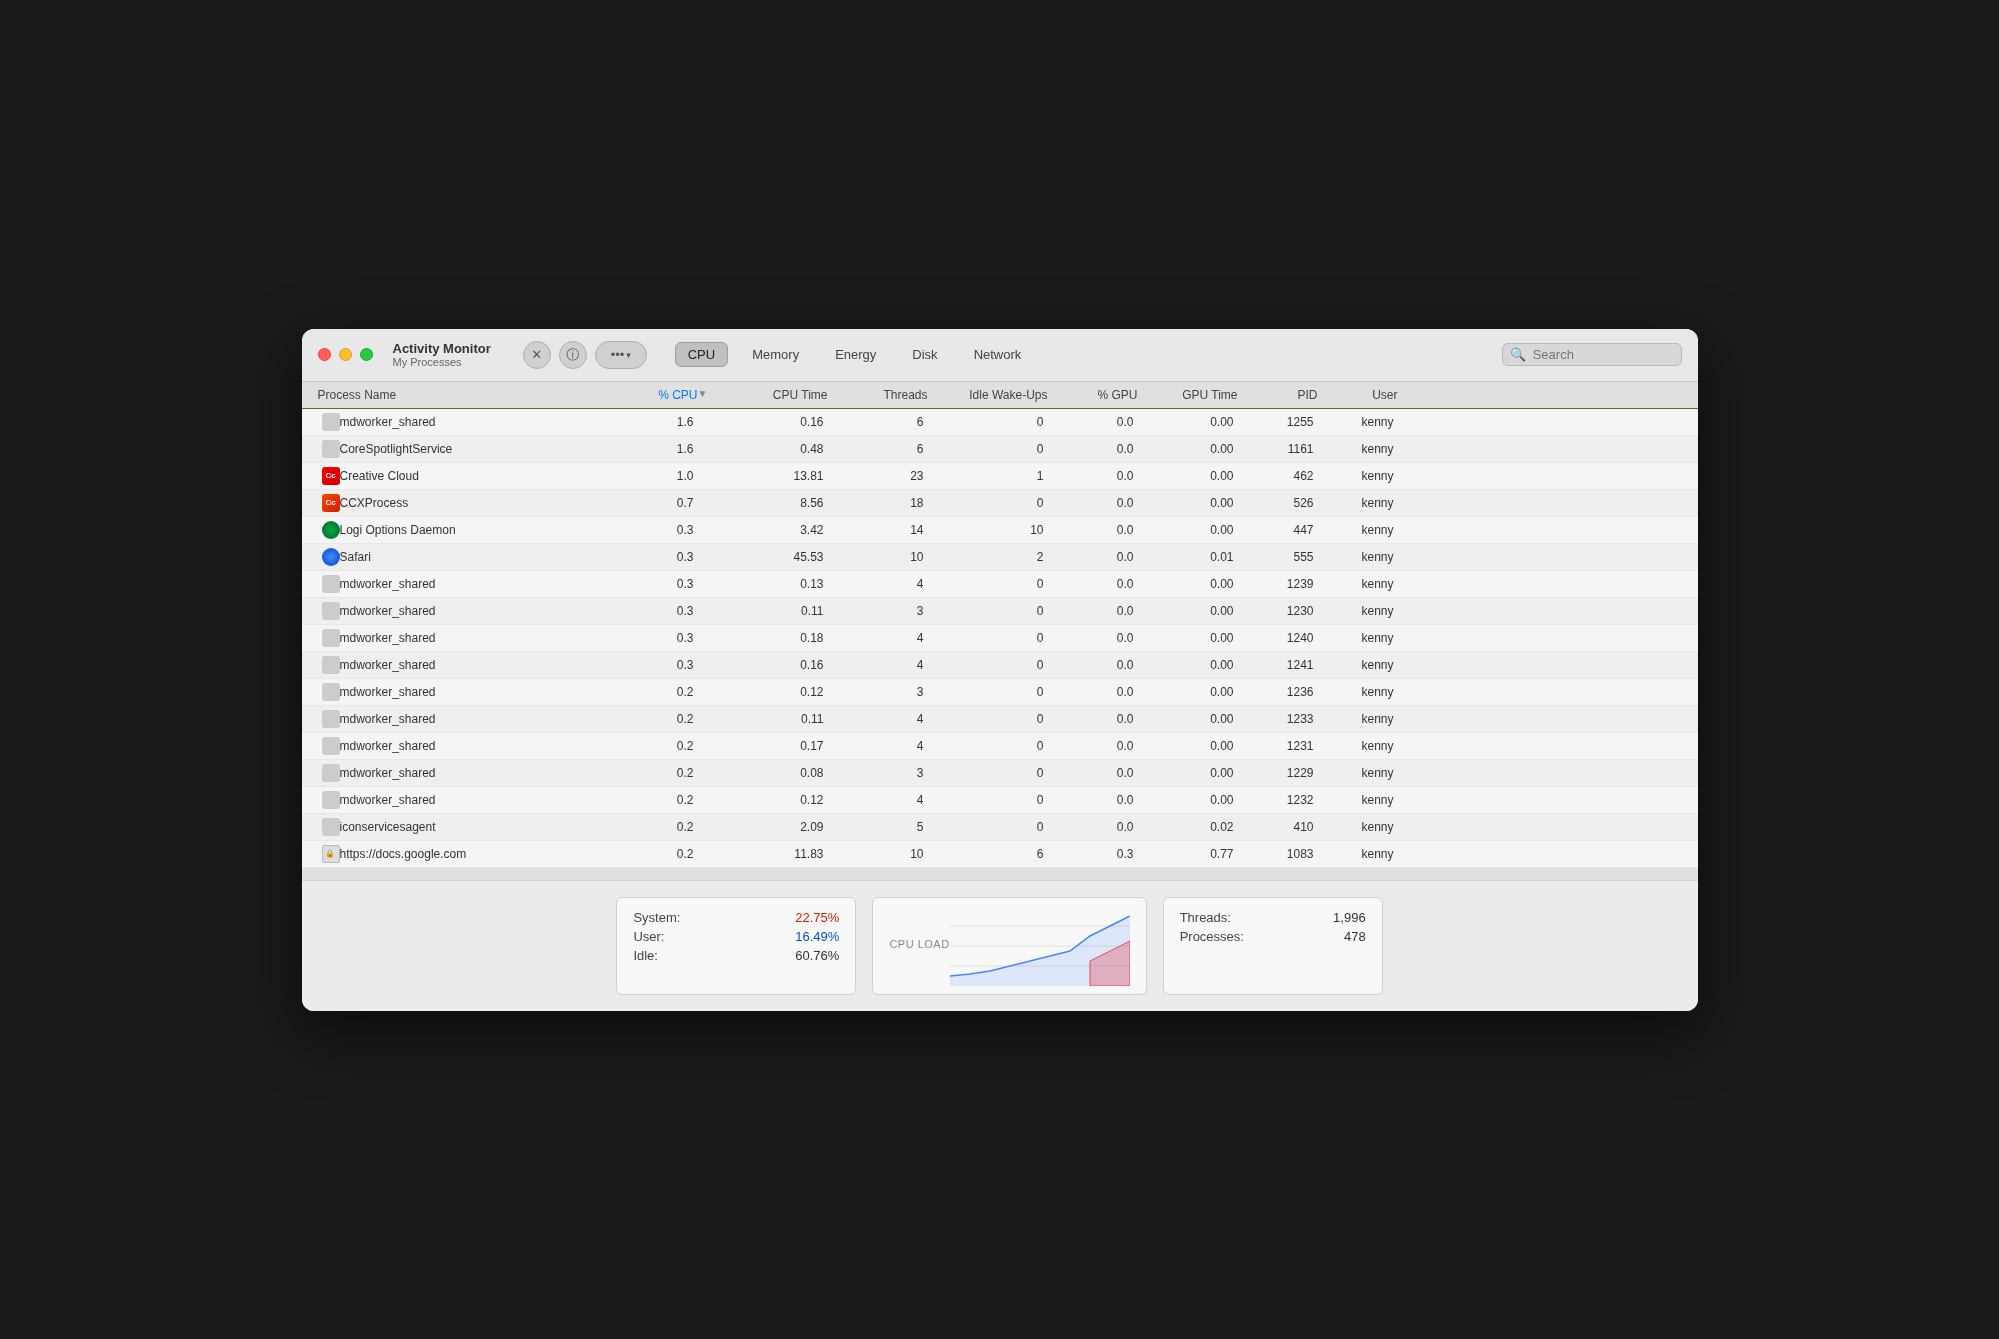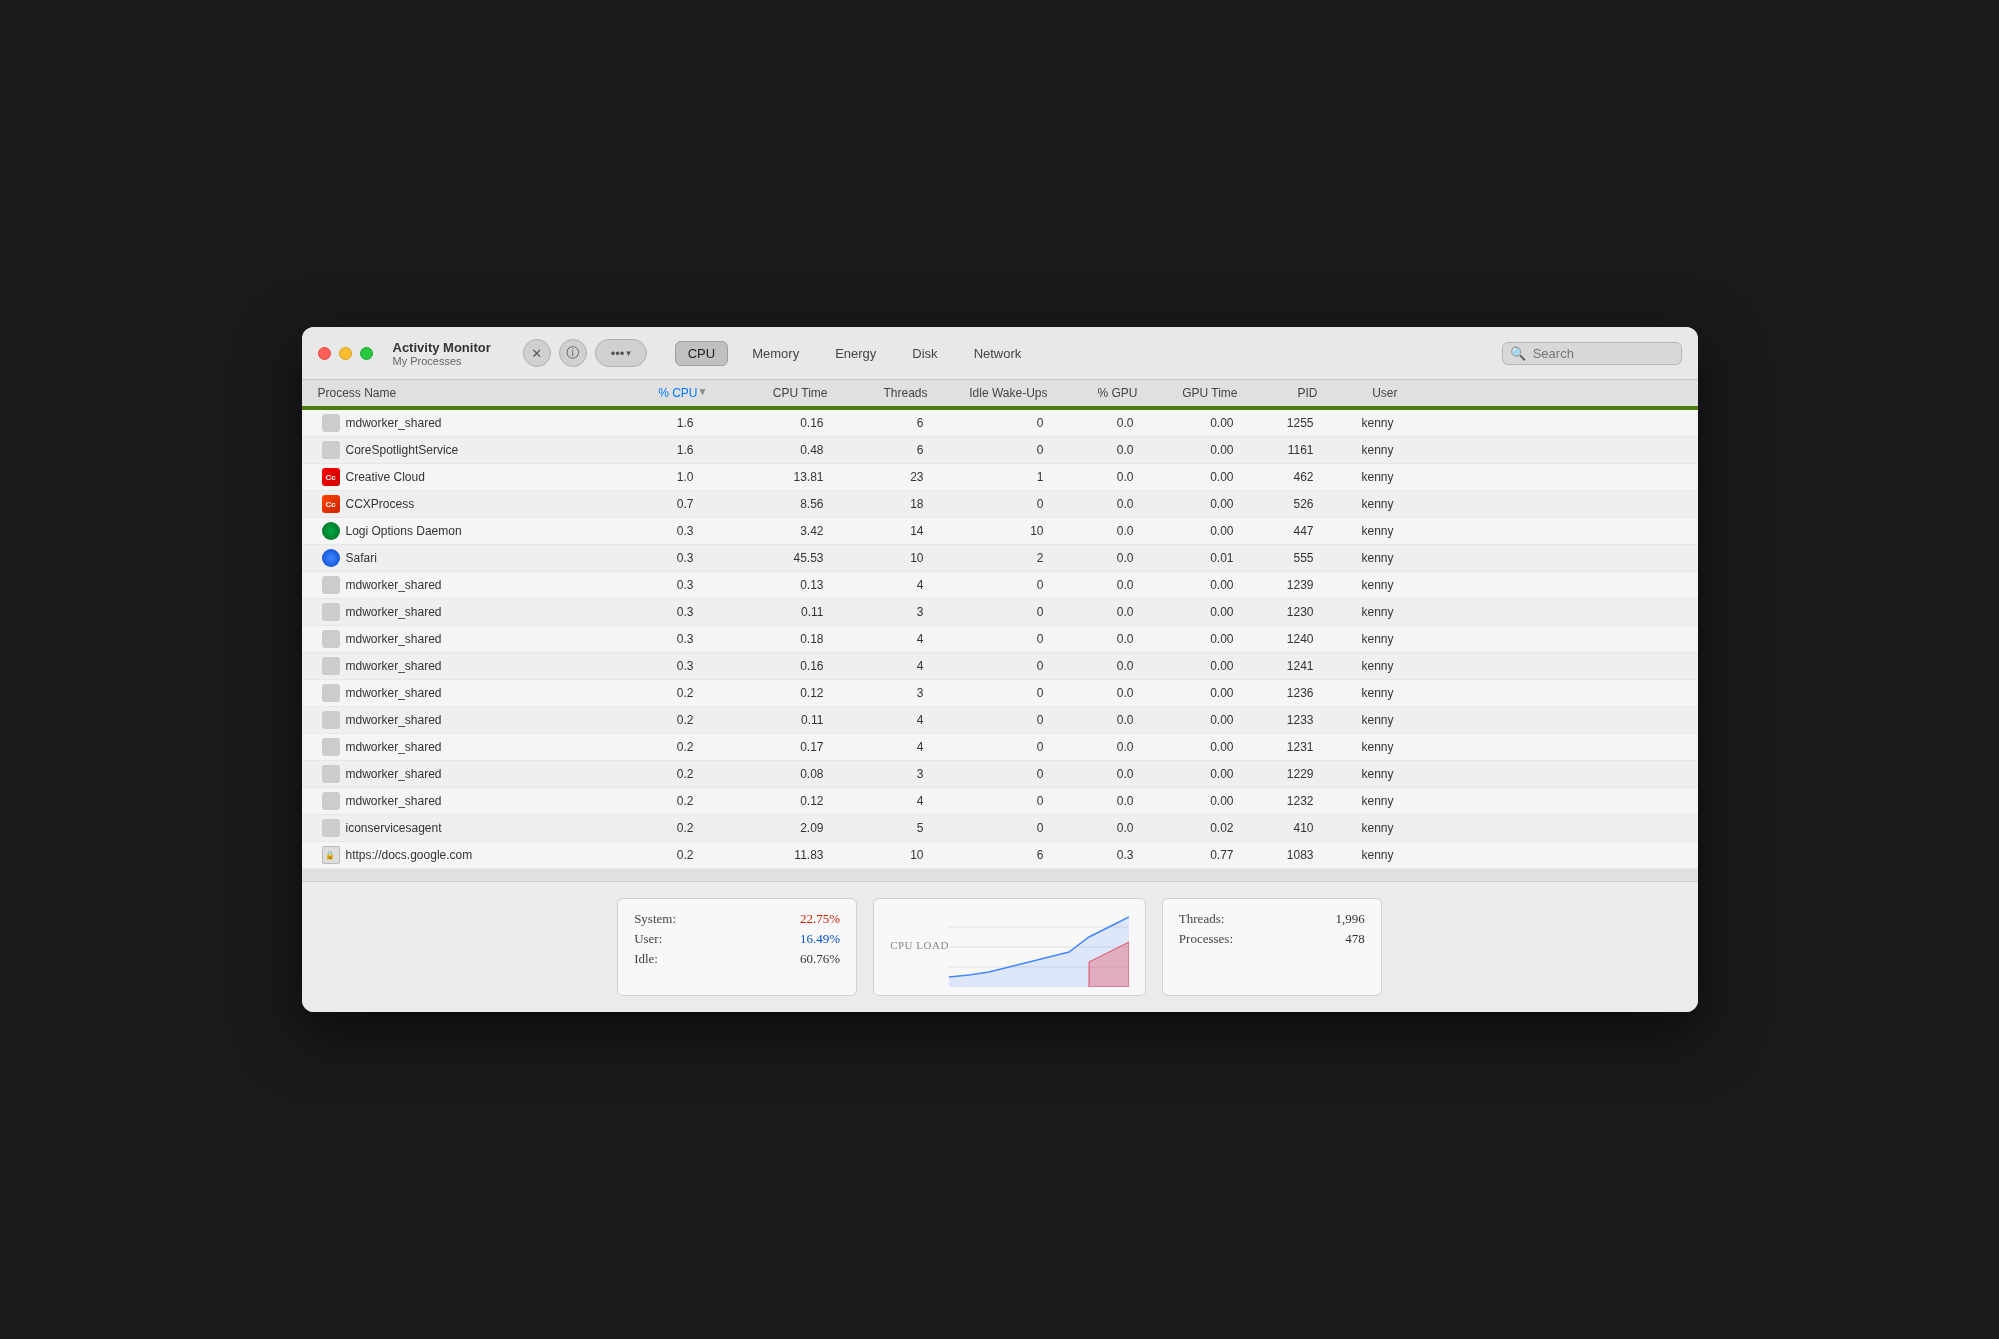--- a/index.html
+++ b/index.html
@@ -113,21 +113,21 @@
       border: none;
       outline: none;
       font-size: 13px;
       color: #888;
       width: 100%;
     }
     .table-header {
       display: grid;
       grid-template-columns: 290px 90px 30px 100px 100px 120px 90px 100px 80px 80px;
       background: #e0e0e0;
-      border-bottom: 4px solid #4d7c0f;
+      border-bottom: 1px solid #4d7c0f;
       padding: 6px 16px;
     }
     .col-header {
       font-size: 12px;
       color: #444;
       font-weight: 500;
       text-align: right;
     }
     .col-header:first-child { text-align: left; }
     .col-header.sorted { color: #007aff; }
@@ -143,37 +143,36 @@
       border-bottom: 1px solid #e8e8e8;
       align-items: center;
     }
     .table-row.alt { background: #efefef; }
     .cell {
       font-size: 12px;
       color: #333;
       text-align: right;
       padding: 1px 4px;
     }
-    .cell:first-child { text-align: left; display: flex; align-items: center; gap: 6px; }
+    .cell:first-child { text-align: left; display: flex; align-items: center; }
     .table-wrapper {
       position: relative;
     }
     .horizontal-scroll {
       height: 12px;
       background: #e0e0e0;
       margin: 0 0;
     }
     .footer {
       background: #ebebeb;
       border-top: 1px solid #d0d0d0;
       padding: 16px;
       display: flex;
       gap: 16px;
       justify-content: center;
-      font-family: Liberation Serif, serif;
     }
     .stats-box {
       background: #f8f8f8;
       border: 1px solid #d0d0d0;
       border-radius: 6px;
       padding: 12px 16px;
       min-width: 240px;
     }
     .stat-row {
       display: flex;

